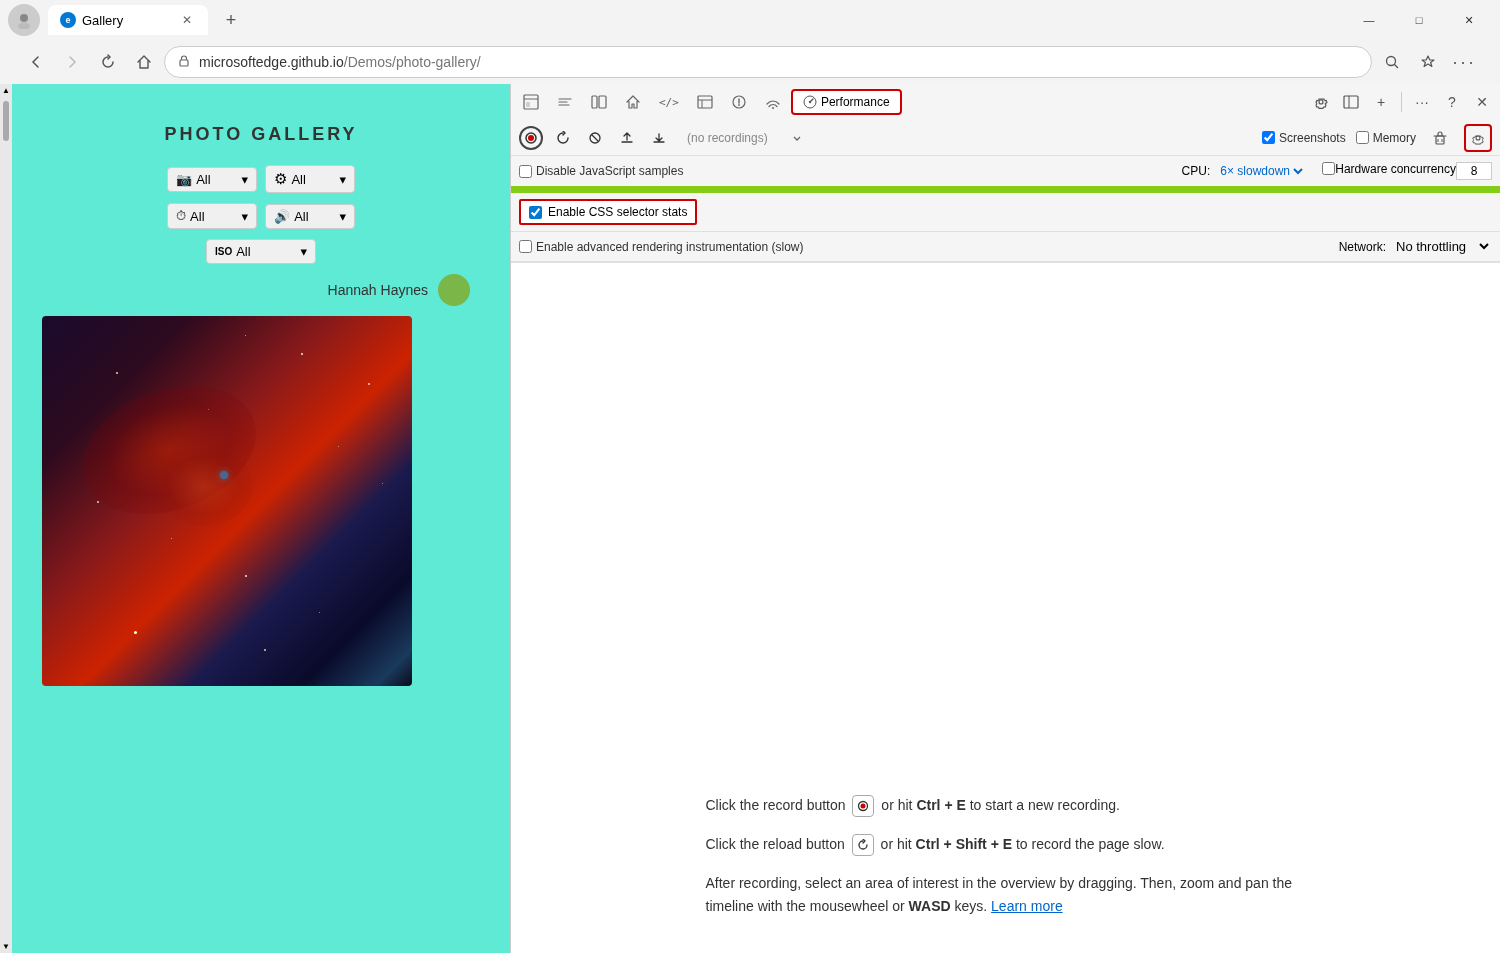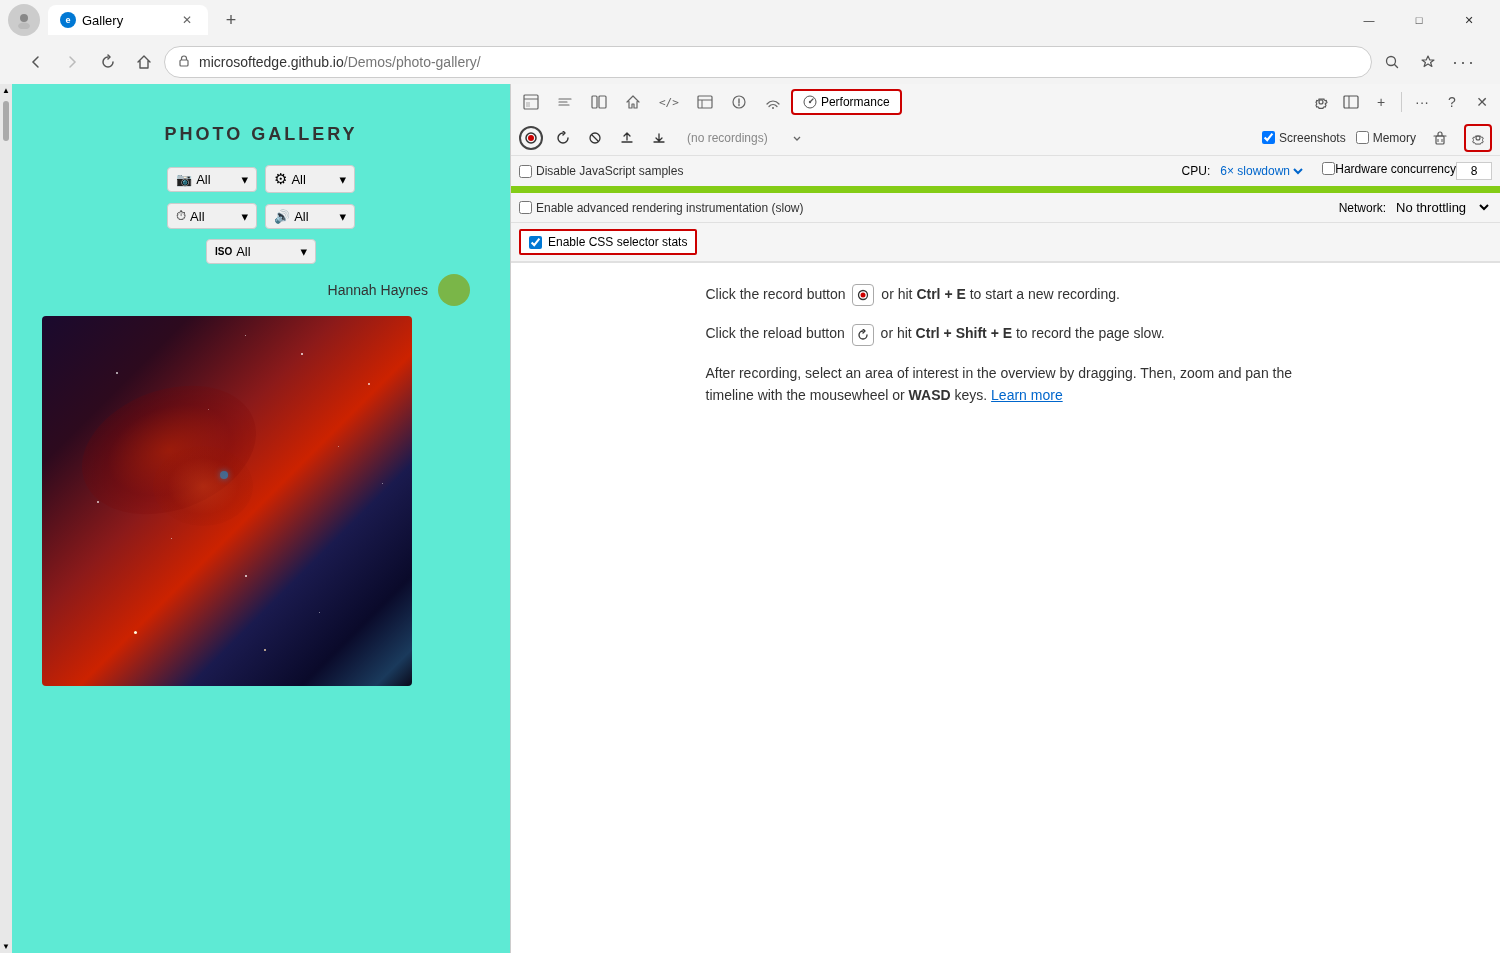--- a/index.html
+++ b/index.html
@@ -57,21 +57,21 @@
     .css-selector-row input[type="checkbox"] { accent-color: #0078d4; }
 
     .cpu-control { display: flex; align-items: center; gap: 6px; font-size: 12px; }
     .cpu-select { font-size: 12px; border: none; background: transparent; cursor: pointer; color: #0066cc; }
     .network-control { display: flex; align-items: center; gap: 6px; font-size: 12px; }
     .network-select { font-size: 12px; border: none; background: transparent; cursor: pointer; min-width: 100px; }
     .hardware-concurrency { display: flex; align-items: flex-start; font-size: 12px; }
     .concurrency-input { width: 36px; border: 1px solid #ccc; text-align: center; font-size: 12px; padding: 1px 2px; }
 
     
-    .perf-main { flex: 1; display: flex; align-items: flex-start; justify-content: center; padding: 20px; }
+    .perf-main { flex: 1; display: flex; align-items: flex-end; justify-content: center; padding: 20px; }
     .perf-instructions { max-width: 600px; font-size: 14px; line-height: 1.6; color: #333; }
     .perf-instructions p { margin-bottom: 16px; }
     .perf-instructions strong { font-weight: 700; }
     .perf-instructions a { color: #0066cc; }
     .inline-btn { display: inline-flex; align-items: center; justify-content: center; width: 22px; height: 22px; border: 1px solid #aaa; border-radius: 4px; font-size: 13px; vertical-align: middle; margin: 0 3px; }
 
     
     .page-inner { padding: 20px; }
     .photo-gallery-title { text-align: center; font-size: 18px; font-weight: 700; letter-spacing: 3px; color: #333; margin: 20px 0; }
     .filter-row { display: flex; align-items: center; gap: 8px; margin-bottom: 10px; justify-content: center; }
@@ -399,42 +399,42 @@
               </select>
             </div>
             <label class="hardware-concurrency">
               <input type="checkbox" style="">
               <span>Hardware concurrency</span>
               <input type="text" class="concurrency-input" value="8" style="">
             </label>
           </div>
         </div>
 
+        <div style="display:flex;align-items:center;padding:6px 8px;border-bottom:1px solid #e0e0e0;">
+          <div class="css-selector-row" style="border:2px solid #cc0000;padding:4px 8px;display:inline-flex;align-items:center;gap:6px;">
+            <input type="checkbox" checked="" style="accent-color: rgb(0, 120, 212);">
+            <span>Enable CSS selector stats</span>
+          </div>
+        </div>
+
         <div style="display:flex;align-items:center;padding:6px 8px;gap:16px;border-bottom:1px solid #e0e0e0;flex-wrap:wrap;">
           <label class="perf-setting-item">
             <input type="checkbox" style="">
             <span>Enable advanced rendering instrumentation (slow)</span>
           </label>
           <div style="margin-left:auto;" class="network-control">
             <span>Network:</span>
             <select class="network-select" style="font-size:13px;border:none;background:transparent;cursor:pointer;">
               <option>No throttling</option>
               <option>Fast 3G</option>
               <option>Slow 3G</option>
               <option>Offline</option>
             </select>
           </div>
         </div>
-
-        <div style="display:flex;align-items:center;padding:6px 8px;border-bottom:1px solid #e0e0e0;">
-          <div class="css-selector-row" style="border:2px solid #cc0000;padding:4px 8px;display:inline-flex;align-items:center;gap:6px;">
-            <input type="checkbox" checked="" style="accent-color: rgb(0, 120, 212);">
-            <span>Enable CSS selector stats</span>
-          </div>
-        </div>
       </div>
 
       <div class="perf-main">
         <div class="perf-instructions">
           <p>
             <span>Click the record button </span>
             <span class="inline-btn">
               <svg width="12" height="12" viewBox="0 0 12 12">
                   <circle cx="6" cy="6" r="4.5" stroke="#333" stroke-width="1.3" fill="none"></circle>
                   <circle cx="6" cy="6" r="2.5" fill="#cc0000"></circle>

